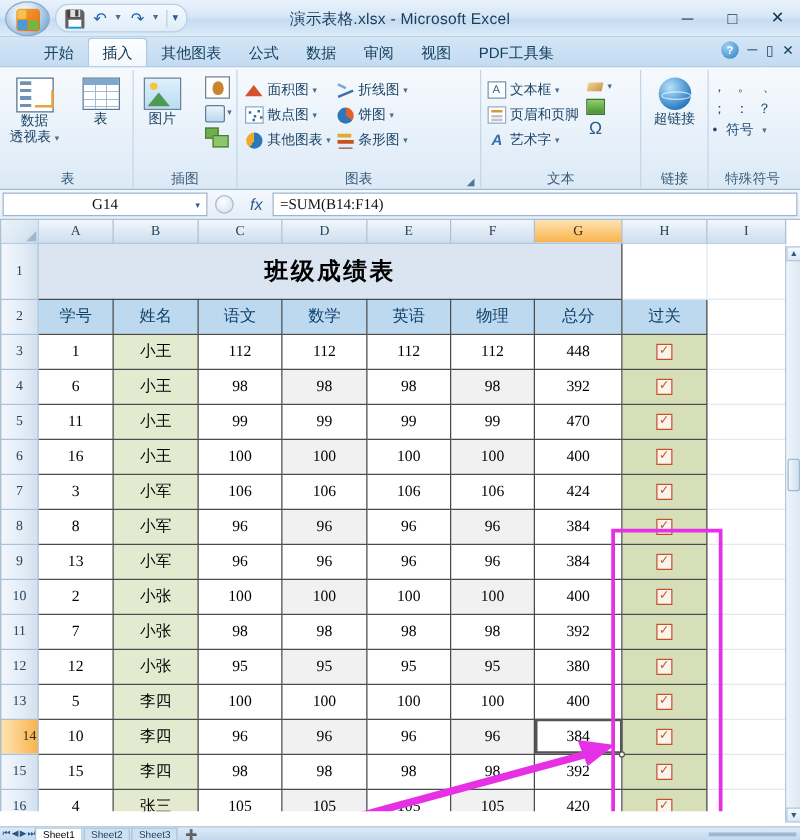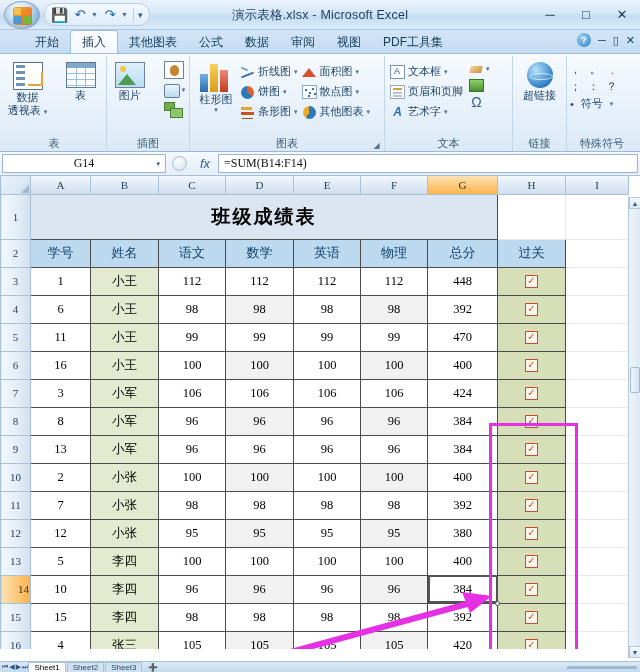--- a/index.html
+++ b/index.html
@@ -377,64 +377,55 @@
           <span class="caret">▾</span>
         </span>
         <span class="ic ic-smart"></span>
       </div>
     </div>
     <div class="rgroup-label">插图</div>
   </div>
 
   <div class="rgroup" style="width:195px">
     <div class="rgroup-body" style="gap:4px;padding-left:3px">
-      <div class="bigbtn" style="width:40px">
-        <span class="ic ic-col">
-          <i class="ic-bar1"></i>
-            <i class="ic-bar2"></i>
-            <i class="ic-bar3"></i>
-        </span>
-        <span class="lbl">柱形图</span>
-        <span class="caret">▾</span>
+      <div style="display:flex;flex-direction:column;gap:1px;padding-top:2px">
+        <span class="msmall">
+          <span class="g g-area"></span>
+          <span>面积图</span>
+          <span class="caret">▾</span>
+        </span>
+        <span class="msmall">
+          <span class="g g-scatter"></span>
+          <span>散点图</span>
+          <span class="caret">▾</span>
+        </span>
+        <span class="msmall">
+          <span class="g">
+              <span class="g-other" style="display:block;position:absolute;top:1px;left:1px"></span>
+            </span>
+          <span>其他图表</span>
+          <span class="caret">▾</span>
+        </span>
       </div>
       <div style="display:flex;flex-direction:column;gap:1px;padding-top:2px">
         <span class="msmall">
           <span class="g g-line"></span>
           <span>折线图</span>
           <span class="caret">▾</span>
         </span>
         <span class="msmall">
           <span class="g">
               <span class="g-pie" style="display:block;position:absolute;top:1px;left:1px"></span>
             </span>
           <span>饼图</span>
           <span class="caret">▾</span>
         </span>
         <span class="msmall">
           <span class="g g-bar"></span>
           <span>条形图</span>
-          <span class="caret">▾</span>
-        </span>
-      </div>
-      <div style="display:flex;flex-direction:column;gap:1px;padding-top:2px">
-        <span class="msmall">
-          <span class="g g-area"></span>
-          <span>面积图</span>
-          <span class="caret">▾</span>
-        </span>
-        <span class="msmall">
-          <span class="g g-scatter"></span>
-          <span>散点图</span>
-          <span class="caret">▾</span>
-        </span>
-        <span class="msmall">
-          <span class="g">
-              <span class="g-other" style="display:block;position:absolute;top:1px;left:1px"></span>
-            </span>
-          <span>其他图表</span>
           <span class="caret">▾</span>
         </span>
       </div>
     </div>
     <div class="rgroup-label">图表</div>
     <div class="rgroup-dlg">◢</div>
   </div>
 
   <div class="rgroup" style="width:128px">
     <div class="rgroup-body" style="gap:6px;padding-left:2px">

